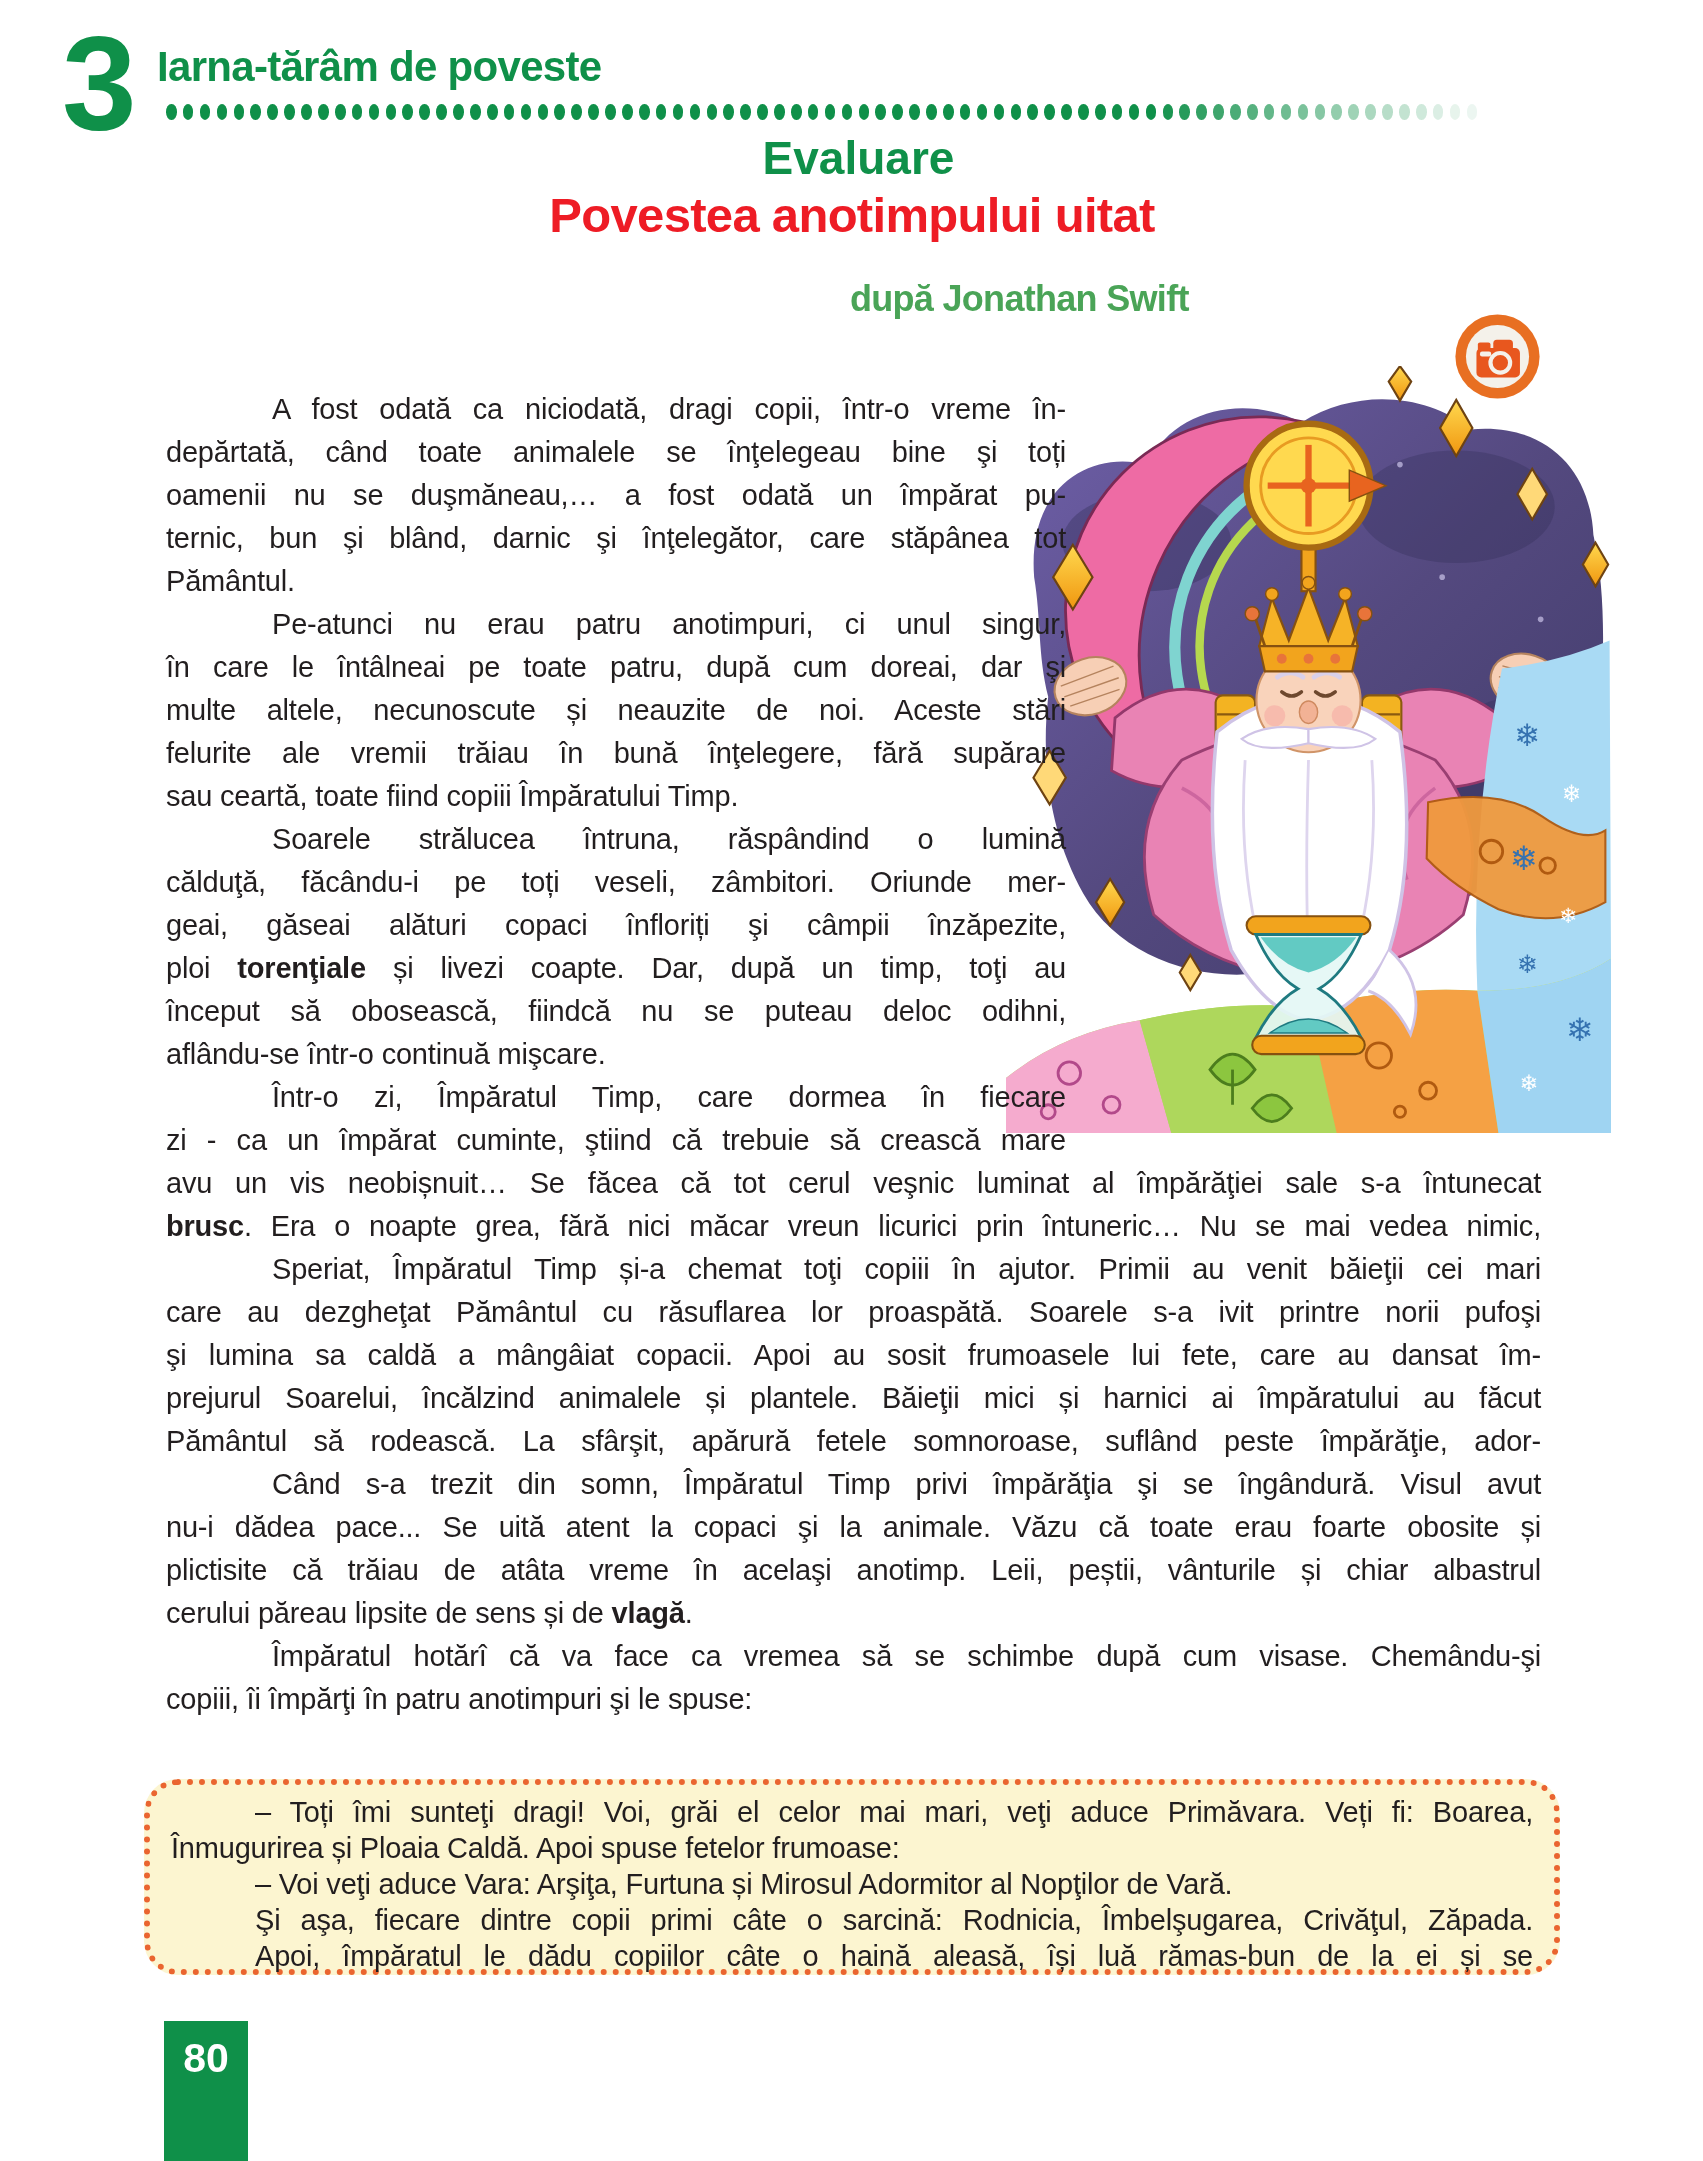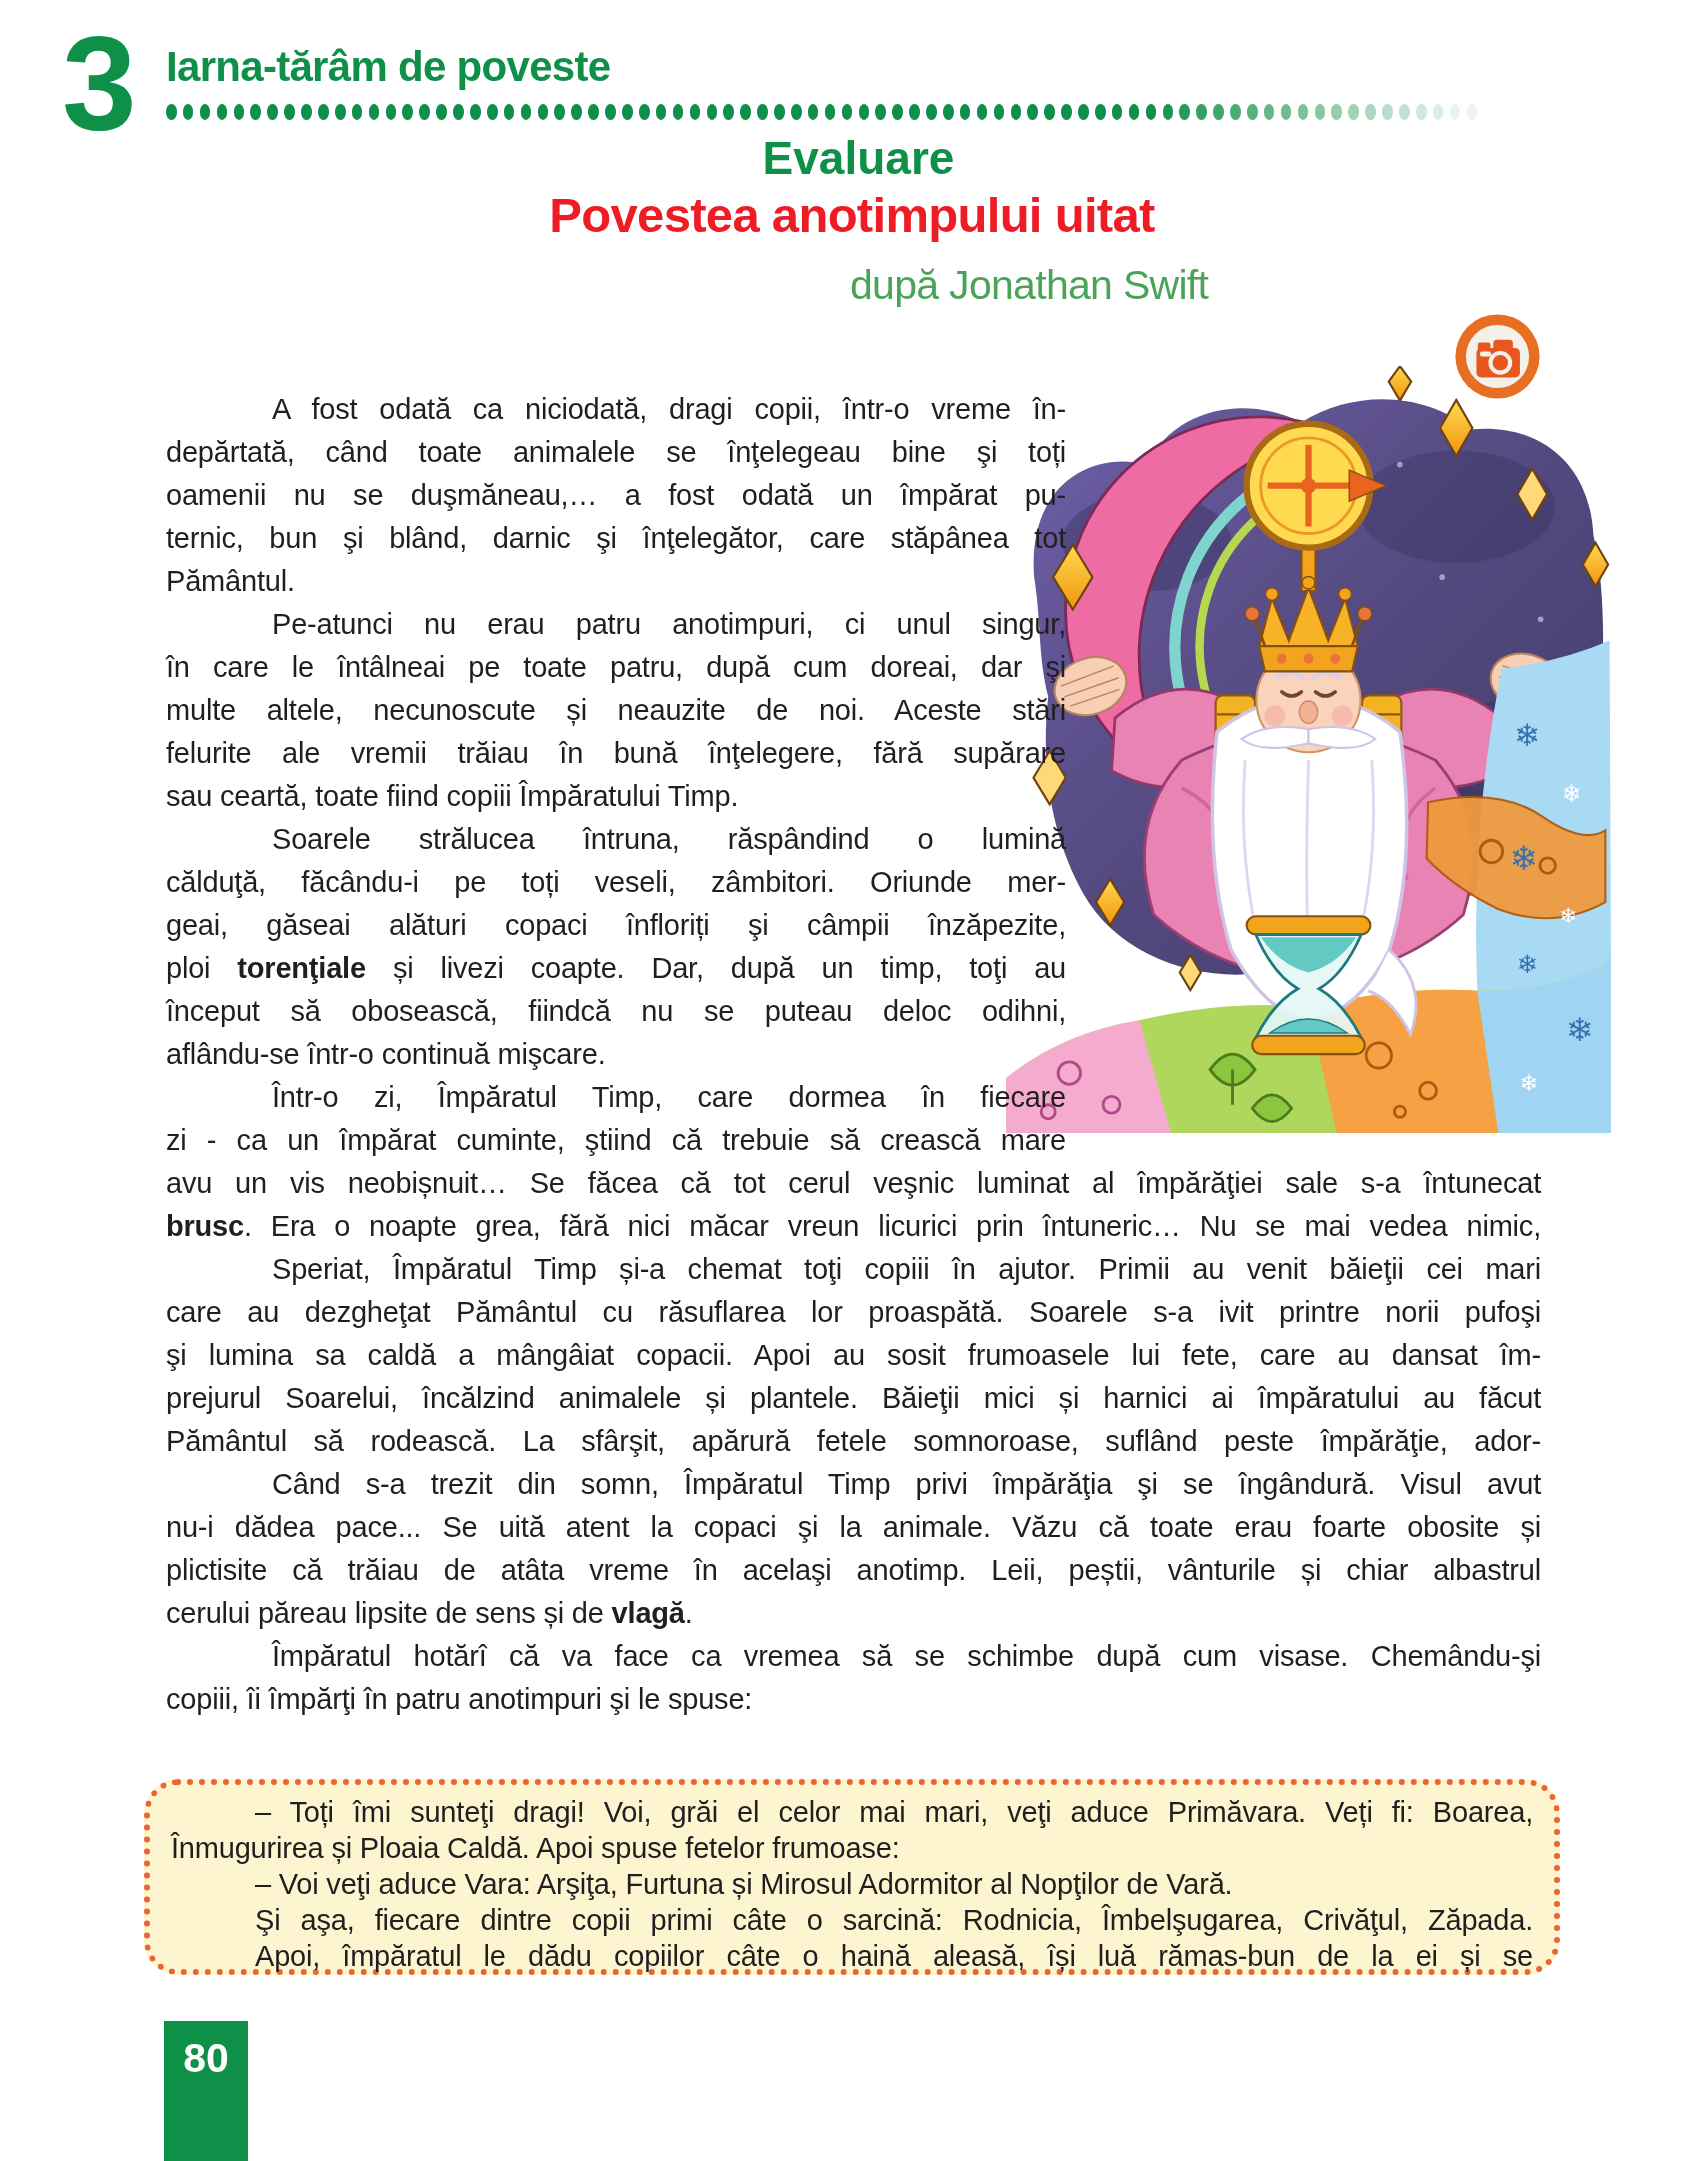--- a/index.html
+++ b/index.html
@@ -7,37 +7,37 @@
   .page {
     position:relative; width:1704px; height:2161px; background:#ffffff;
     font-family:"Liberation Sans", sans-serif; color:var(--text,#221e1f); overflow:hidden;
   }
   
   .unit-number {
     position:absolute; left:62px; top:17px; font-size:134px; line-height:1;
     font-weight:bold; color:var(--green,#0f9049); letter-spacing:-2.8px;
   }
   .unit-title {
-    position:absolute; left:166px; top:46px; font-size:42px; line-height:1;
+    position:absolute; left:157px; top:46px; font-size:42px; line-height:1;
     font-weight:bold; color:var(--green,#0f9049); letter-spacing:-0.7px;
   }
   .dots-row { position:absolute; left:166px; top:104px; display:flex; }
   .dot { width:10.6px; height:15.5px; border-radius:50%; background:var(--green,#0f9049); margin-right:6.3px; flex:0 0 auto; }
   
   .section-title {
     position:absolute; left:0; width:100%; top:131px; text-align:center;
     font-size:46px; font-weight:bold; color:var(--green,#0f9049);padding-left:13px;
   }
   .story-title {
     position:absolute; left:0; width:100%; top:187px; text-align:center;
     font-size:49px; font-weight:bold; color:var(--red,#ee1c25); letter-spacing:-0.7px;
   }
   .author-line {
-    position:absolute; left:850px; top:262px;
-    font-size:41px; font-weight:normal; color:var(--light-green,#4aa457); letter-spacing:-0.7px;
+    position:absolute; left:850px; top:278px;
+    font-size:36px; font-weight:bold; color:var(--light-green,#4aa457); letter-spacing:-0.7px;
   }
   
   .body-text { position:absolute; left:166px; top:360px; width:1375px;margin-top:28px; }
   .line {
     font-size:29px; line-height:43px; letter-spacing:-0.2px; color:var(--text,#221e1f);
   }
   .line b { font-weight:bold; }
   .ind { padding-left:106px; }
   .nar { width:900px; }
   .jus { text-align:justify; text-align-last:justify; }

